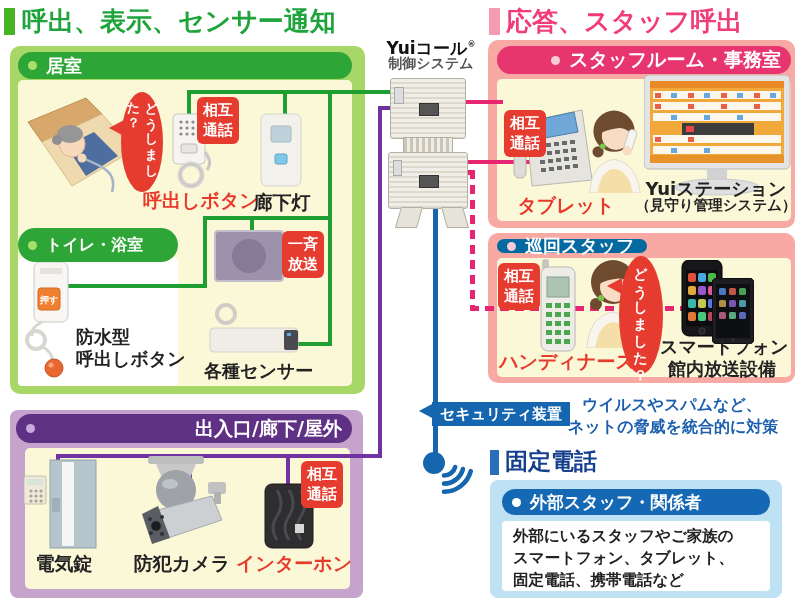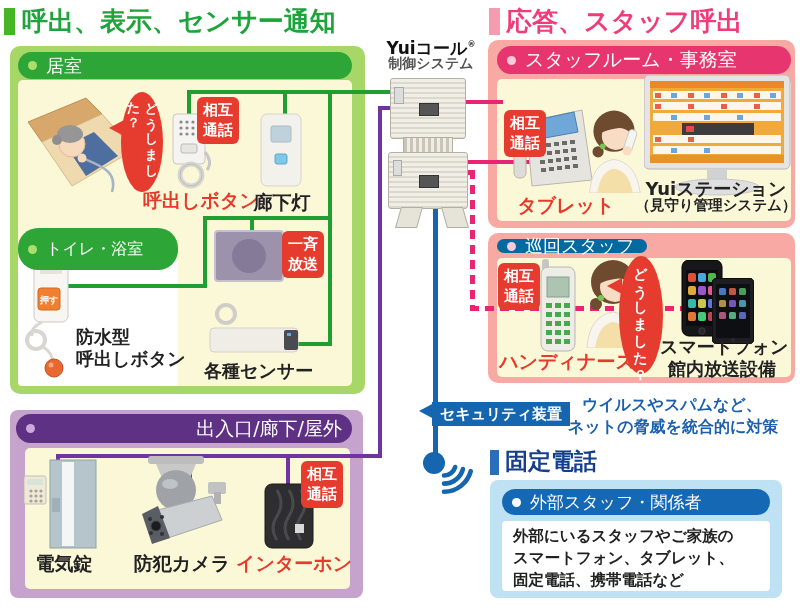--- a/index.html
+++ b/index.html
@@ -2,21 +2,21 @@
 <html><head>
 <meta charset="utf-8">
 <style>
   html,body{margin:0;padding:0;background:#fff;}
   #stage{position:relative;width:800px;height:610px;background:#ffffff;
          font-family:"DejaVu Sans",sans-serif;overflow:hidden;}
   .abs{position:absolute;}
   .box{border-radius:10px;z-index:1;}
   .cream{background:#FBF8D8;border-radius:5px;z-index:2;}
   .whitebox{background:#ffffff;border-radius:4px;z-index:2;}
-  .pill{border-radius:20px;color:#fff;font-weight:normal;display:flex;align-items:center;
+  .pill{border-radius:20px;color:#fff;font-weight:bold;display:flex;align-items:center;
         padding:0 10px;box-sizing:border-box;z-index:5;}
   .pill .dot{width:9px;height:9px;border-radius:50%;margin-right:9px;flex:0 0 auto;}
   .badge{width:42px;background:#E63C2F;color:#fff;font-weight:bold;text-align:center;
          border-radius:6px;font-size:15px;line-height:1.3;padding:4px 0;z-index:6;}
   .lbl{font-weight:bold;text-align:center;z-index:5;white-space:nowrap;}
   .red{color:#E8392B;} .blk{color:#222222;}
   .wire{z-index:3;}
   .gw{background:#1F9F31;} .pw{background:#7233A2;} .kw{background:#E72573;} .bw{background:#1566AF;}
   .dashh{height:5px;background:repeating-linear-gradient(90deg,#E72573 0 9px,transparent 9px 15px);z-index:3;}
   .dashv{width:5px;background:repeating-linear-gradient(180deg,#E72573 0 9px,transparent 9px 15px);z-index:3;}
@@ -52,29 +52,29 @@
   <div class="abs box" style="left:488px;top:233px;width:307px;height:150px;background:#F8A9A3;"></div>
   <div class="abs cream" style="left:497px;top:258px;width:294px;height:119px;"></div>
 
   <div class="abs box" style="left:490px;top:480px;width:292px;height:118px;background:#BEE1F4;border-radius:8px;"></div>
   <div class="abs whitebox" style="left:502px;top:521px;width:268px;height:70px;"></div>
 
   <div class="abs pill" style="left:18px;top:52px;width:334px;height:27px;background:#2EA637;font-size:18px;">
     <span class="dot" style="background:#A8E06B;"></span>
     <span>居室</span>
   </div>
-  <div class="abs pill" style="left:18px;top:228px;width:160px;height:42px;background:#2EA637;font-size:16px;">
+  <div class="abs pill" style="left:18px;top:228px;width:160px;height:34px;background:#2EA637;font-size:16px;">
     <span class="dot" style="background:#A8E06B;"></span>
     <span>トイレ・浴室</span>
   </div>
   <div class="abs pill" style="left:16px;top:414px;width:336px;height:29px;background:#5F3184;font-size:19px;justify-content:space-between;">
     <span class="dot" style="background:#C9A8DB;"></span>
     <span>出入口/廊下/屋外</span>
   </div>
-  <div class="abs pill" style="left:497px;top:46px;width:294px;height:28px;background:#E73570;font-size:19px;">
+  <div class="abs pill" style="left:497px;top:46px;width:294px;height:28px;background:#E73570;font-size:19px;justify-content:flex-end;">
     <span class="dot" style="background:#F8CBD9;"></span>
     <span>スタッフルーム・事務室</span>
   </div>
   <div class="abs pill" style="left:497px;top:239px;width:150px;height:14px;background:#0369a1;font-size:18px;">
     <span class="dot" style="background:#F8CBD9;"></span>
     <span>巡回スタッフ</span>
   </div>
   <div class="abs pill" style="left:502px;top:489px;width:268px;height:26px;background:#1568B3;font-size:17px;">
     <span class="dot" style="background:#ffffff;"></span>
     <span>外部スタッフ・関係者</span>

